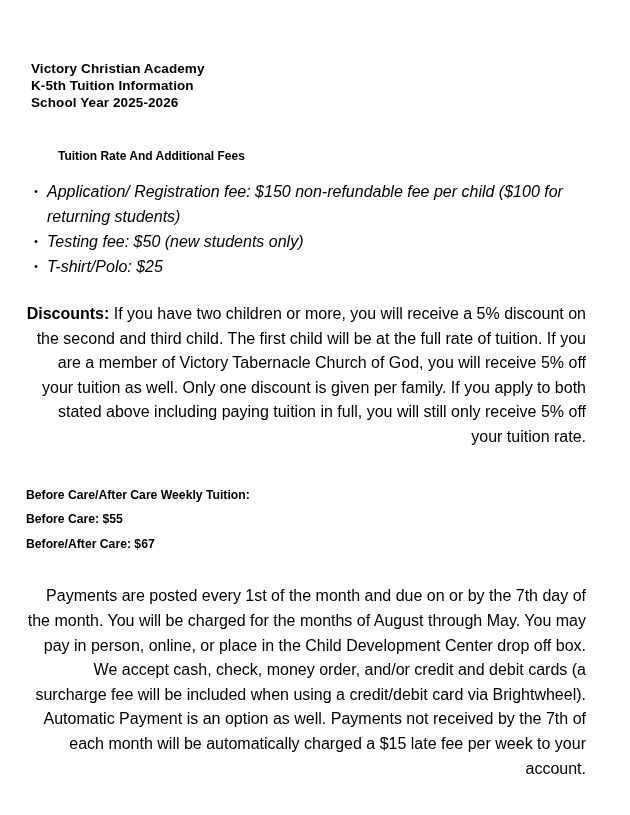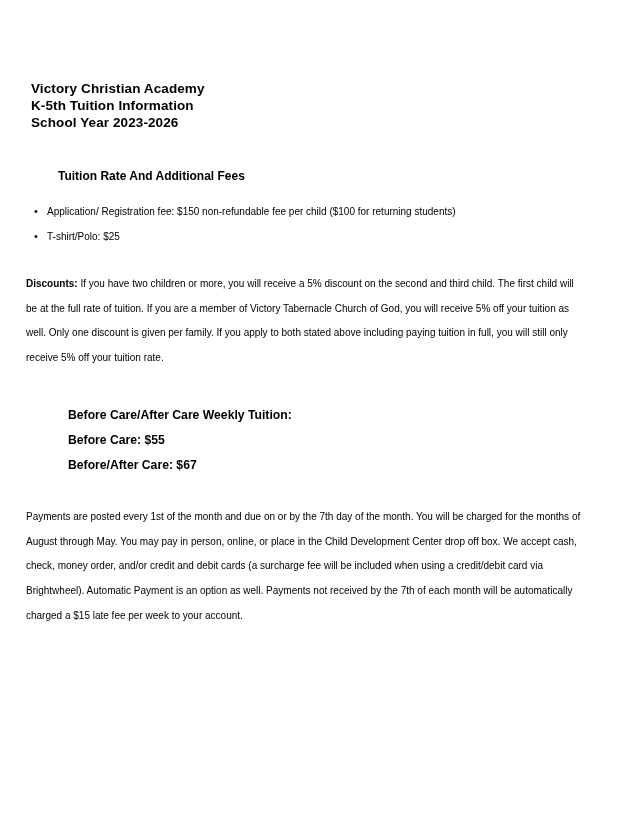--- a/index.html
+++ b/index.html
@@ -24,21 +24,21 @@
   }
   .content {
     position: absolute;
     left: 26px;
     top: 0;
     width: 560px;
   }
 
   
   .title-block {
-    padding-top: 80px;
+    padding-top: 60px;
     padding-left: 5px;
   }
   .title-line {
     font-size: 13.5px;
     font-weight: bold;
     line-height: 17px;
     letter-spacing: 0.1px;
     white-space: nowrap;
   }
 
@@ -54,76 +54,77 @@
   
   .bullet-list {
     list-style: none;
     margin: 0;
     padding: 0;
     margin-top: 15px;
   }
   .bullet-item {
     position: relative;
     padding-left: 21px;
-    font-size: 10px;
+    font-size: 16px;
     line-height: 25px;
     margin-bottom: 0px;
+    font-style: italic;
   }
   .bullet-item::before {
     content: "\2022";
     position: absolute;
     left: 8px;
     top: 0;
     font-size: 11px;
     line-height: 25px;
   }
 
   
   .para {
-    font-size: 10px;
+    font-size: 16px;
     line-height: 24.6px;
-    text-align: left;
+    text-align: right;
   }
   .para-discounts {
     margin-top: 23px;
   }
   .para-payments {
     margin-top: 28px;
   }
   .bold-lead {
     font-weight: bold;
   }
 
   
   .care-block {
     margin-top: 33px;
   }
   .care-line {
     font-size: 12.2px;
     font-weight: bold;
     line-height: 24.6px;
-    margin-left: 42px;
   }
 </style>
 </head>
 <body>
 
 <div class="page">
   <div class="content">
 
     <div class="title-block">
       <div class="title-line">Victory Christian Academy</div>
       <div class="title-line">K-5th Tuition Information</div>
-      <div class="title-line">School Year 2023-2026</div>
+      <div class="title-line">School Year 2025-2026</div>
     </div>
 
     <div class="section-heading">Tuition Rate And Additional Fees</div>
 
     <ul class="bullet-list">
       <li class="bullet-item">Application/ Registration fee: $150 non-refundable fee per child ($100 for returning students)</li>
+      <li class="bullet-item">Testing fee: $50 (new students only)</li>
       <li class="bullet-item">T-shirt/Polo: $25</li>
     </ul>
 
     <p class="para para-discounts"><span class="bold-lead">Discounts:</span><span> If you have two children or more, you will receive a 5% discount on the second and third child. The first child will be at the full rate of tuition. If you are a member of Victory Tabernacle Church of God, you will receive 5% off your tuition as well. Only one discount is given per family. If you apply to both stated above including paying tuition in full, you will still only receive 5% off your tuition rate.</span></p>
 
     <div class="care-block">
       <div class="care-line">Before Care/After Care Weekly Tuition:</div>
       <div class="care-line">Before Care: $55</div>
       <div class="care-line">Before/After Care: $67</div>
     </div>

